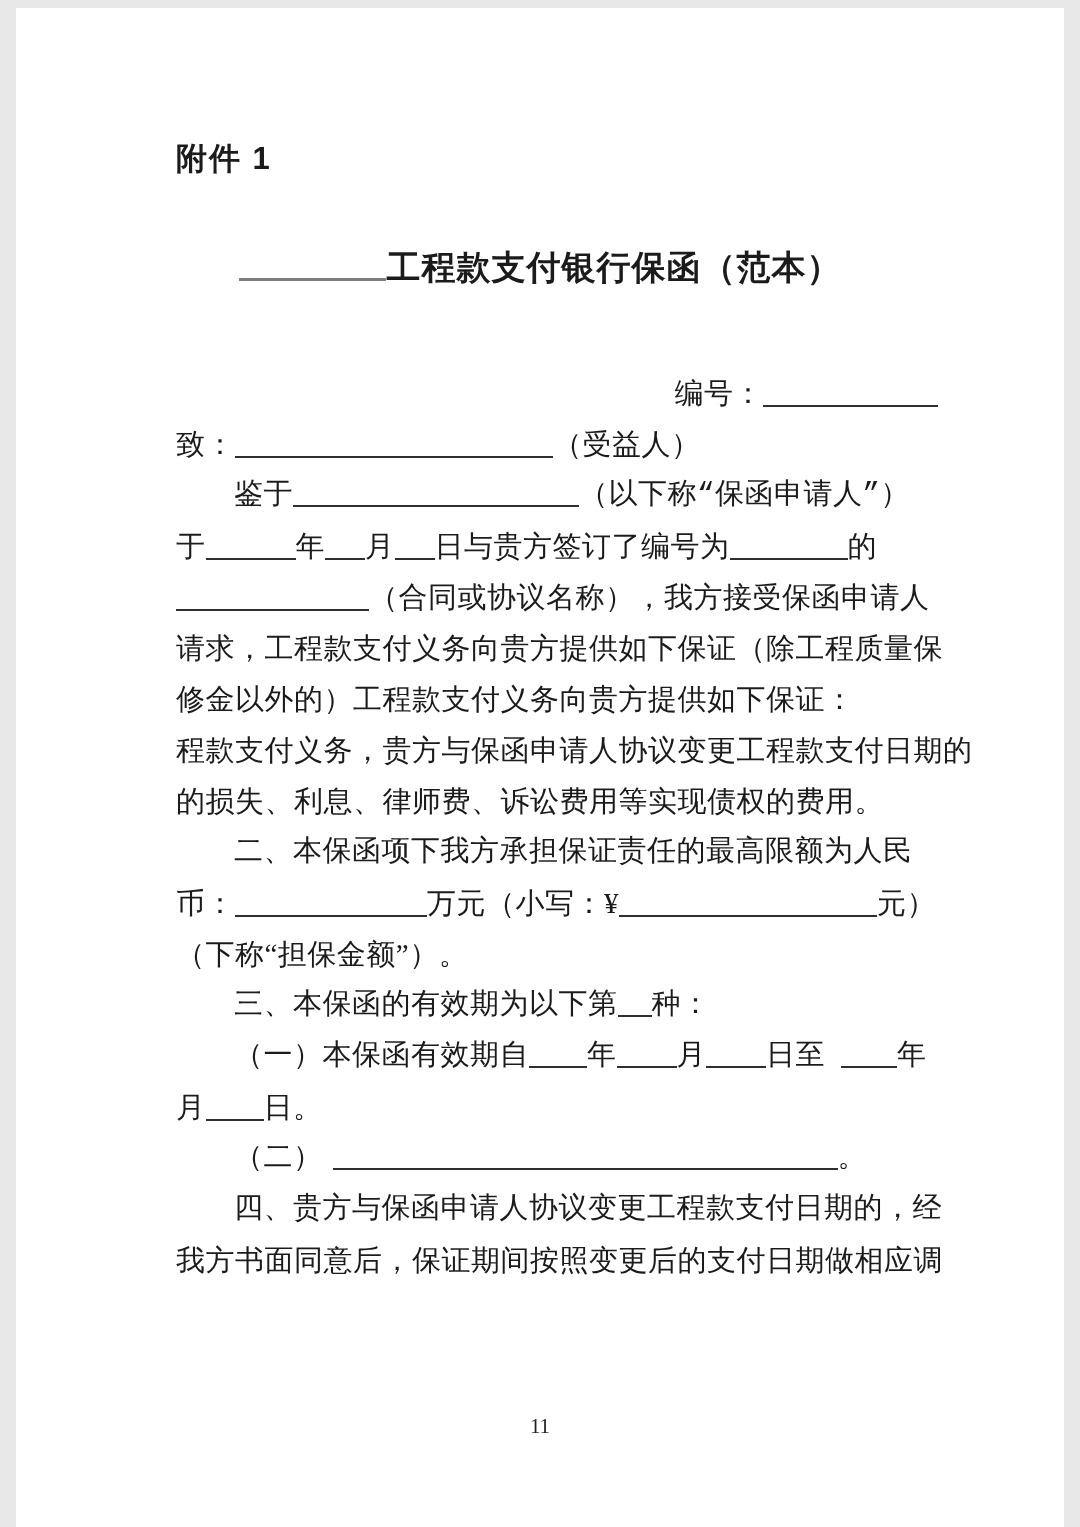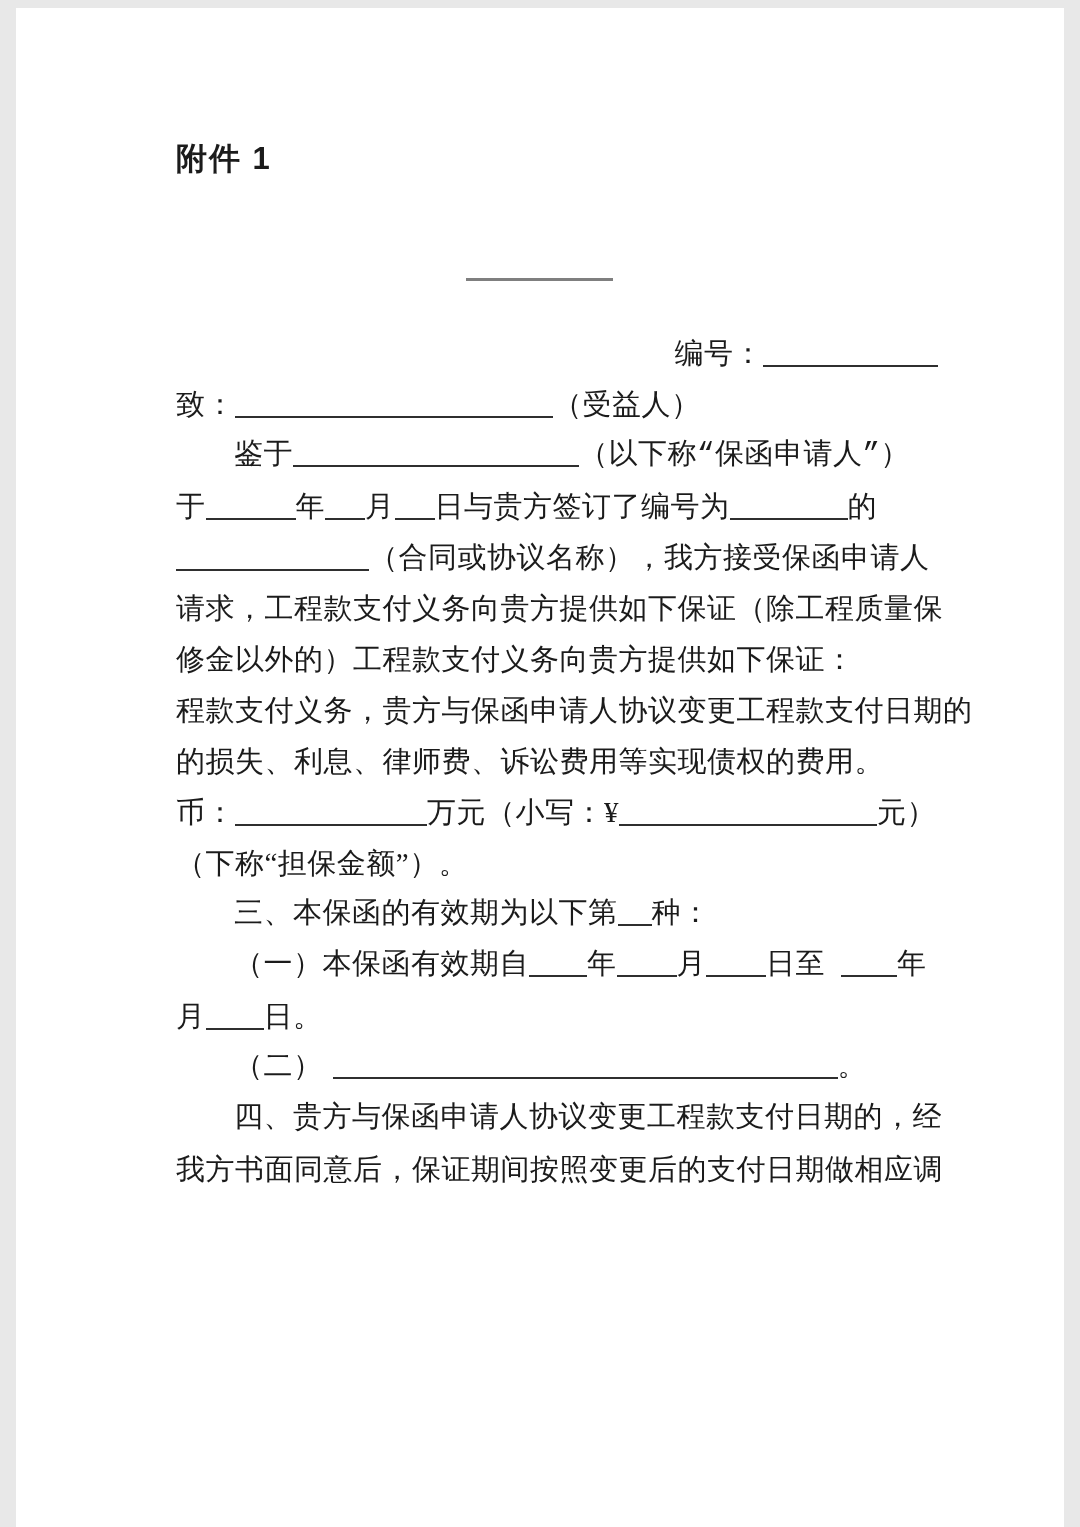--- a/index.html
+++ b/index.html
@@ -30,21 +30,21 @@
     text-align:center;white-space:nowrap;
     font-size:34px;font-weight:bold;
     letter-spacing:1px;
   }
   .title-blank{
     display:inline-block;width:147px;height:1em;
     border-bottom:3px solid var(--title-underline-color);
     position:relative;top:2px;margin-right:1px;
   }
   .doc-body{
-    position:absolute;left:160px;top:320px;width:762px;
+    position:absolute;left:160px;top:360px;width:762px;
   }
   .doc-line{
     height:51px;line-height:51px;
     font-size:29px;white-space:nowrap;
   }
   .doc-line.right{text-align:right;}
   .doc-line.indent{padding-left:58px;font-family:Liberation Mono, monospace;}
   .seg-text{letter-spacing:0.5px;}
   .seg-blank{
     display:inline-block;height:1em;
@@ -57,36 +57,38 @@
     text-align:center;font-size:21px;color:#222;
   }
 </style>
 </head>
 <body>
 
 <div class="page">
   <div class="attachment-label">附件 1</div>
 
   <div class="title-row">
-    <span class="title-blank"></span>
+    <span class="title-blank"></span><span class="title-text">工程款支付银行保函（范本）</span>
   </div>
 
   <div class="doc-body" id="doc-body">
       <div class="doc-line right"><span class="seg-text">编号：</span><span class="seg-blank" style="width: 175px;"></span></div>
       <div class="doc-line"><span class="seg-text">致：</span><span class="seg-blank" style="width: 318px;"></span><span class="seg-text">（受益人）</span></div>
       <div class="doc-line indent"><span class="seg-text">鉴于</span><span class="seg-blank" style="width: 286px;"></span><span class="seg-text">（以下称“保函申请人”）</span></div>
       <div class="doc-line"><span class="seg-text">于</span><span class="seg-blank" style="width: 90px;"></span><span class="seg-text">年</span><span class="seg-blank" style="width: 40px;"></span><span class="seg-text">月</span><span class="seg-blank" style="width: 40px;"></span><span class="seg-text">日与贵方签订了编号为</span><span class="seg-blank" style="width: 118px;"></span><span class="seg-text">的</span></div>
       <div class="doc-line"><span class="seg-blank" style="width: 193px;"></span><span class="seg-text">（合同或协议名称），我方接受保函申请人</span></div>
       <div class="doc-line"><span class="seg-text">请求，工程款支付义务向贵方提供如下保证（除工程质量保</span></div>
       <div class="doc-line"><span class="seg-text">修金以外的）工程款支付义务向贵方提供如下保证：</span></div>
       <div class="doc-line"><span class="seg-text">程款支付义务，贵方与保函申请人协议变更工程款支付日期的</span></div>
       <div class="doc-line"><span class="seg-text">的损失、利息、律师费、诉讼费用等实现债权的费用。</span></div>
+      <div class="doc-line indent"><span class="seg-text">二、本保函项下我方承担保证责任的最高限额为人民</span></div>
       <div class="doc-line"><span class="seg-text">币：</span><span class="seg-blank" style="width: 192px;"></span><span class="seg-text">万元（小写：¥</span><span class="seg-blank" style="width: 258px;"></span><span class="seg-text">元）</span></div>
       <div class="doc-line"><span class="seg-text">（下称“担保金额”）。</span></div>
       <div class="doc-line indent"><span class="seg-text">三、本保函的有效期为以下第</span><span class="seg-blank" style="width: 34px;"></span><span class="seg-text">种：</span></div>
       <div class="doc-line indent"><span class="seg-text">（一）本保函有效期自</span><span class="seg-blank" style="width: 58px;"></span><span class="seg-text">年</span><span class="seg-blank" style="width: 60px;"></span><span class="seg-text">月</span><span class="seg-blank" style="width: 60px;"></span><span class="seg-text">日至</span><span class="seg-space" style="width: 16px;"></span><span class="seg-blank" style="width: 56px;"></span><span class="seg-text">年</span></div>
       <div class="doc-line"><span class="seg-text">月</span><span class="seg-blank" style="width: 58px;"></span><span class="seg-text">日。</span></div>
       <div class="doc-line indent"><span class="seg-text">（二）</span><span class="seg-space" style="width: 10px;"></span><span class="seg-blank" style="width: 505px;"></span><span class="seg-text">。</span></div>
       <div class="doc-line indent"><span class="seg-text">四、贵方与保函申请人协议变更工程款支付日期的，经</span></div>
       <div class="doc-line"><span class="seg-text">我方书面同意后，保证期间按照变更后的支付日期做相应调</span></div>
     </div>
 
+  <div class="page-number">11</div>
 </div>
 
 </body></html>

